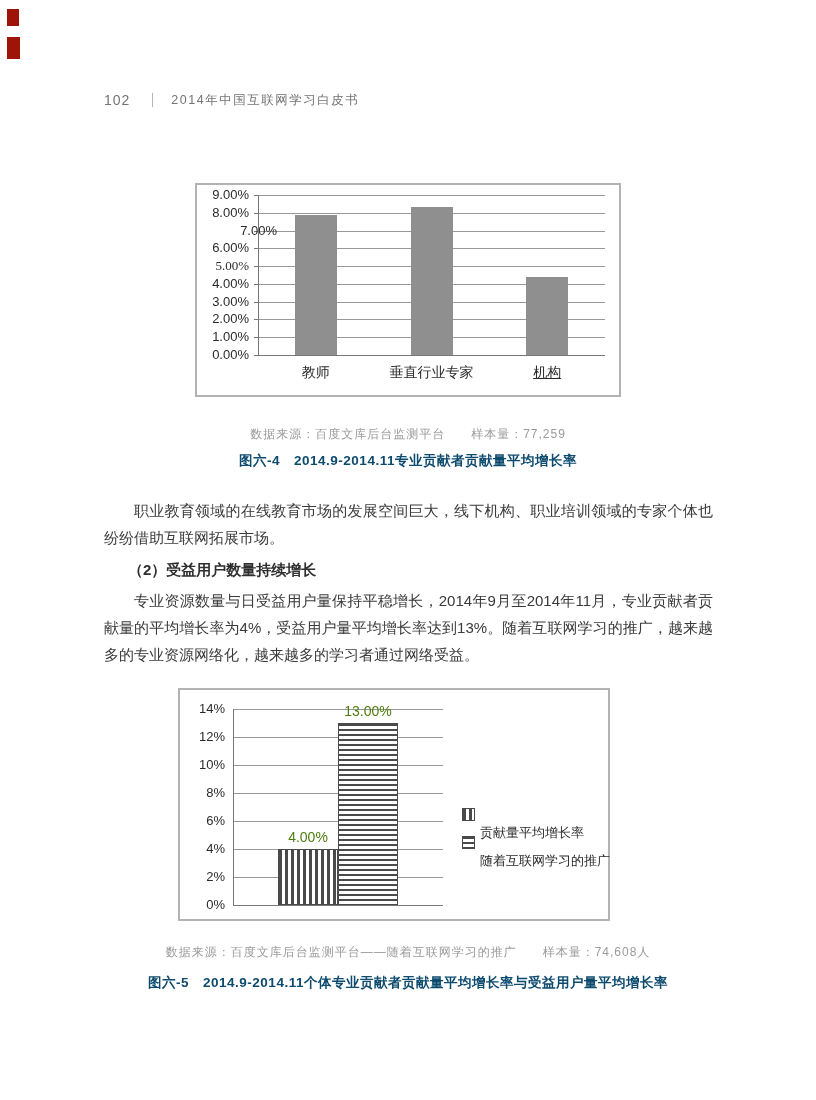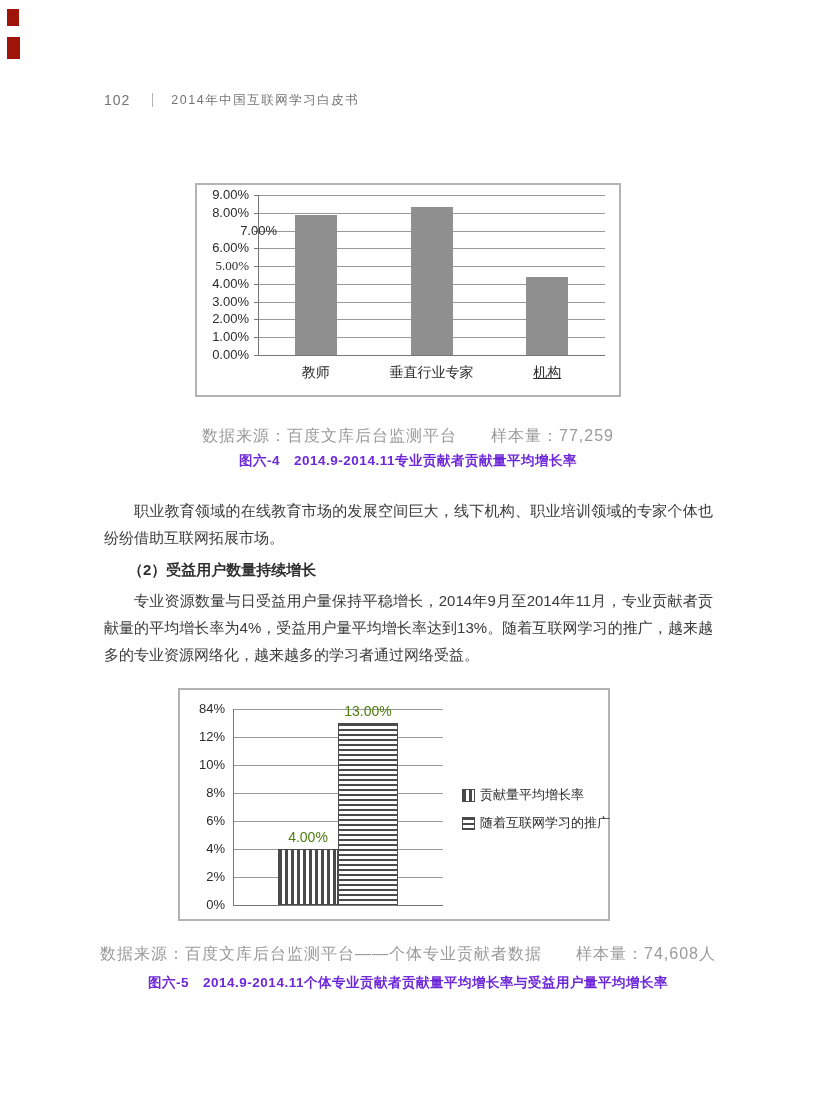--- a/index.html
+++ b/index.html
@@ -26,24 +26,24 @@
   .ytick{position:absolute;height:1px;background:#777777;}
   .ylab{position:absolute;text-align:right;font-size:13px;color:#2b2b2b;}
   .bar{position:absolute;}
   .bar-solid{background:#8f8f8f;}
   .pat-v{background:repeating-linear-gradient(to right,#4a4a4a 0px,#4a4a4a 3px,#ffffff 3px,#ffffff 6px);border:1px solid #4a4a4a;box-sizing:border-box;}
   .pat-h{background:repeating-linear-gradient(to bottom,#4a4a4a 0px,#4a4a4a 2px,#ffffff 2px,#ffffff 5px);border:1px solid #4a4a4a;box-sizing:border-box;}
   .catlab{position:absolute;text-align:center;font-size:14px;color:#2b2b2b;}
   .datalab{position:absolute;text-align:center;font-size:14px;color:#4d7c0f;}
   .legend-row{position:absolute;display:flex;align-items:center;gap:5px;}
   .legend-swatch{width:13px;height:13px;flex:0 0 13px;}
-  .legend-text{font-size:13px;color:#2b2b2b;white-space:nowrap;}
+  .legend-text{font-size:13px;color:#2b2b2b;white-space:nowrap;margin-top:38px;}
   
-  .fig-note{position:absolute;left:0;right:0;text-align:center;font-size:16px;color:#9a9a9a;letter-spacing:1px;}
-  .fig-caption{position:absolute;left:0;right:0;text-align:center;font-size:13.5px;font-weight:bold;color:#6d28d9;letter-spacing:0.5px;}
+  .fig-note{position:absolute;left:0;right:0;text-align:center;font-size:12px;color:#9a9a9a;letter-spacing:1px;}
+  .fig-caption{position:absolute;left:0;right:0;text-align:center;font-size:13.5px;font-weight:bold;color:#0c4a6e;letter-spacing:0.5px;}
   #note1{top:426px;}
   #cap1{top:452px;}
   #note2{top:944px;}
   #cap2{top:974px;}
   
   .body-para{position:absolute;left:104px;width:609px;margin:0;font-size:15px;line-height:27px;
     text-align:justify;text-indent:2em;color:#3a3a3a;}
   #para1{top:497px;}
   #para2{top:587px;}
   .sub-heading{position:absolute;left:128px;top:561px;font-size:15px;font-weight:bold;color:#2f2f2f;}
@@ -115,29 +115,29 @@
     <div class="ylab" style="left: 0px; top: 151px; width: 45px;">4%</div>
     <div class="gridline" style="left: 53px; top: 131px; width: 210px; background: rgb(153, 153, 153);"></div>
     <div class="ylab" style="left: 0px; top: 123px; width: 45px;">6%</div>
     <div class="gridline" style="left: 53px; top: 103px; width: 210px; background: rgb(153, 153, 153);"></div>
     <div class="ylab" style="left: 0px; top: 95px; width: 45px;">8%</div>
     <div class="gridline" style="left: 53px; top: 75px; width: 210px; background: rgb(153, 153, 153);"></div>
     <div class="ylab" style="left: 0px; top: 67px; width: 45px;">10%</div>
     <div class="gridline" style="left: 53px; top: 47px; width: 210px; background: rgb(153, 153, 153);"></div>
     <div class="ylab" style="left: 0px; top: 39px; width: 45px;">12%</div>
     <div class="gridline" style="left: 53px; top: 19px; width: 210px; background: rgb(153, 153, 153);"></div>
-    <div class="ylab" style="left: 0px; top: 11px; width: 45px;">84%</div>
+    <div class="ylab" style="left: 0px; top: 11px; width: 45px;">14%</div>
     <div class="axisline-y" style="left: 53px; top: 19px; height: 196px;"></div>
     <div class="bar pat-v" style="left: 98px; top: 159px; width: 60px; height: 56px;"></div>
     <div class="datalab" style="left: 83px; top: 139px; width: 90px;">4.00%</div>
     <div class="bar pat-h" style="left: 158px; top: 33px; width: 60px; height: 182px;"></div>
     <div class="datalab" style="left: 143px; top: 13px; width: 90px;">13.00%</div>
     <div class="legend-row" style="left: 282px; top: 96px;">
       <div class="legend-swatch pat-v"></div>
       <div class="legend-text">贡献量平均增长率</div>
     </div>
     <div class="legend-row" style="left: 282px; top: 124px;">
       <div class="legend-swatch pat-h"></div>
       <div class="legend-text">随着互联网学习的推广</div>
     </div>
   </div>
-<div class="fig-note" id="note2">数据来源：百度文库后台监测平台——个体专业贡献者数据　　样本量：74,608人</div>
+<div class="fig-note" id="note2">数据来源：百度文库后台监测平台——随着互联网学习的推广　　样本量：74,608人</div>
 <div class="fig-caption" id="cap2">图六-5　2014.9-2014.11个体专业贡献者贡献量平均增长率与受益用户量平均增长率</div>
 
 </body></html>

